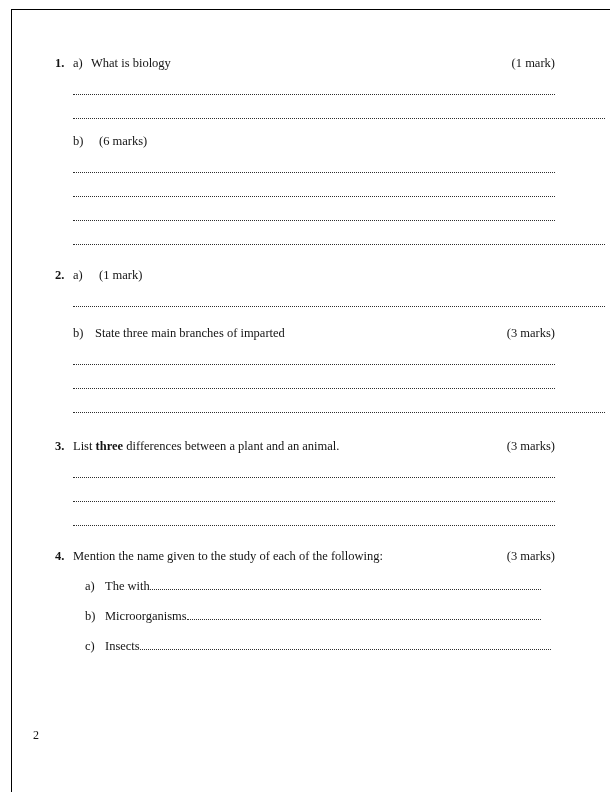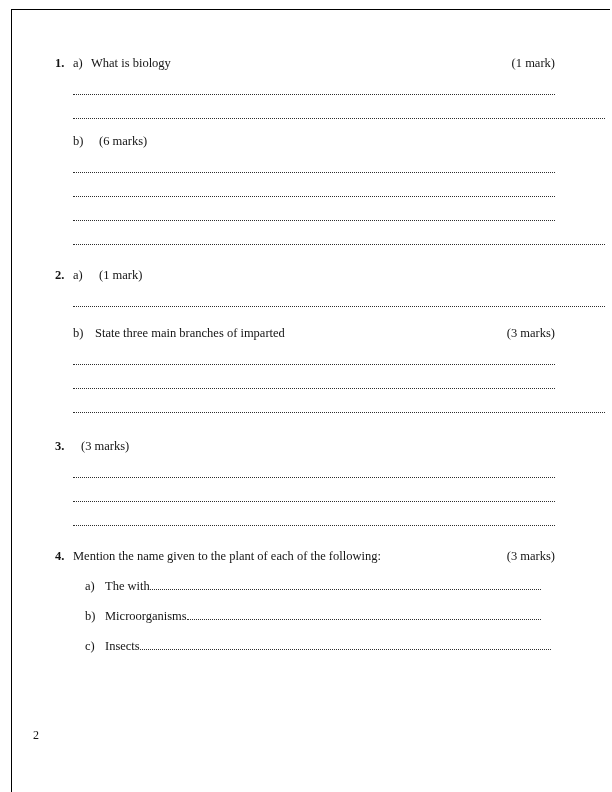--- a/index.html
+++ b/index.html
@@ -118,33 +118,34 @@
     <div class="answers">
       <div class="dotline"></div>
       <div class="dotline"></div>
       <div class="dotline ext"></div>
     </div>
   </div>
 
   <div>
     <div class="qrow mt25">
       <span class="qnum">3.</span>
+      <span class="qtext"><span>List </span><b>three</b><span> differences between a plant and an animal.</span></span>
       <span class="marks">(3 marks)</span>
     </div>
     <div class="answers">
       <div class="dotline"></div>
       <div class="dotline"></div>
       <div class="dotline"></div>
     </div>
   </div>
 
   <div>
     <div class="qrow mt22">
       <span class="qnum">4.</span>
-      <span class="qtext">Mention the name given to the plant of each of the following:</span>
+      <span class="qtext">Mention the name given to the study of each of the following:</span>
       <span class="marks">(3 marks)</span>
     </div>
 
     <div class="subrow a">
       <span class="sublabel">a)</span>
       <span>The with</span>
       <span class="leader"></span>
     </div>
     <div class="subrow b">
       <span class="sublabel">b)</span>

